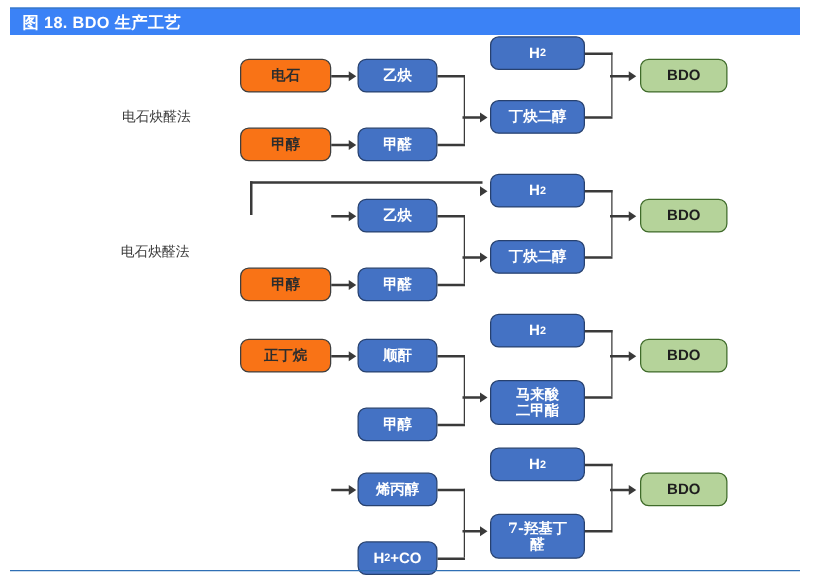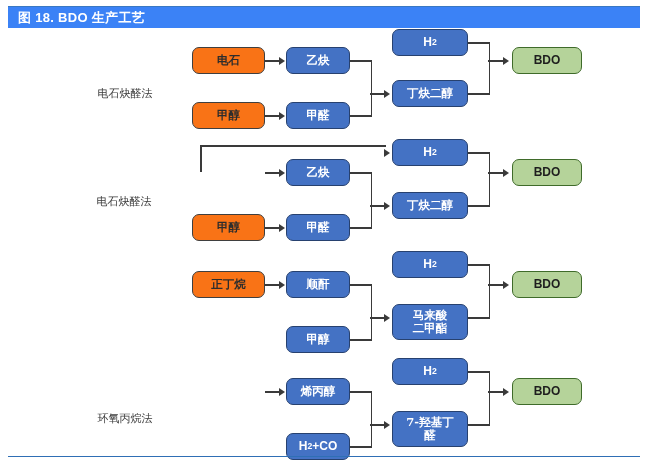--- a/index.html
+++ b/index.html
@@ -187,21 +187,20 @@
     <div class="ln v" style="left:370.5px;top:256px;height:55px;"></div>
     <div class="ln h" style="left:370px;top:289px;width:15px;"></div>
     <div class="arrow" style="left:384px;top:285.5px;"></div>
 
     <div class="ln h" style="left:468px;top:236px;width:22px;"></div>
     <div class="ln h" style="left:468px;top:289px;width:22px;"></div>
     <div class="ln v" style="left:488.5px;top:236px;height:53px;"></div>
     <div class="ln h" style="left:488px;top:256px;width:16px;"></div>
     <div class="arrow" style="left:503px;top:252.5px;"></div>
 
-    <div class="row-label" style="left:56px;top:383px;width:138px;">环氧丙烷法</div>
 
 
     <div class="node blue" style="left:286px;top:350px;width:64px;height:27px;">烯丙醇</div>
     <div class="node blue latin" style="left:286px;top:405px;width:64px;height:27px;">H<sub>2</sub>+CO</div>
 
     <div class="node blue latin" style="left:392px;top:330px;width:76px;height:27px;">H<sub>2</sub></div>
     <div class="node blue" style="left:392px;top:383px;width:76px;height:36px;">7-羟基丁
 醛</div>
 
     <div class="node green" style="left:512px;top:350px;width:70px;height:27px;">BDO</div>

